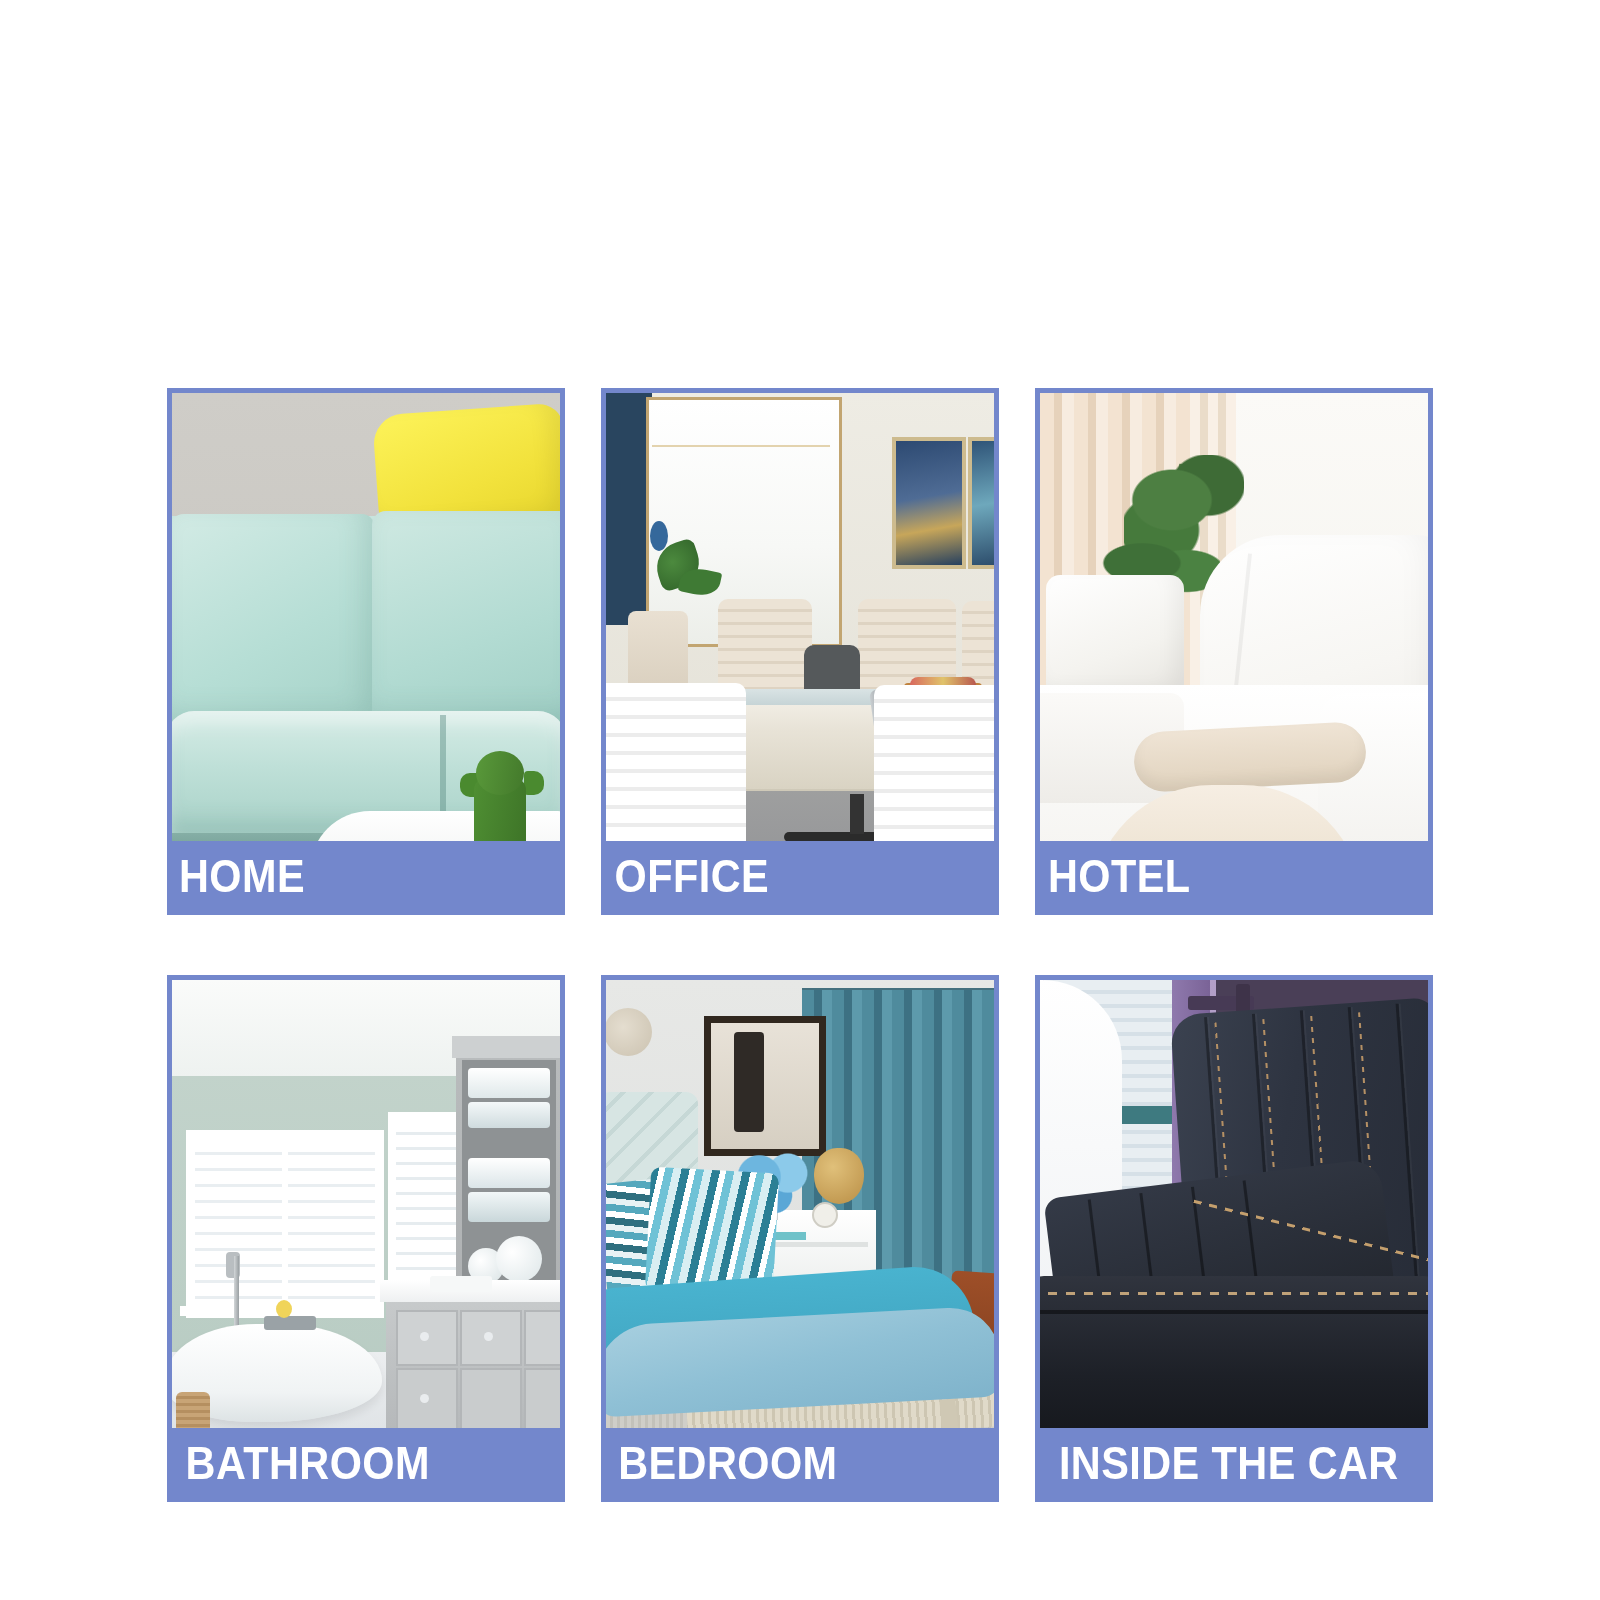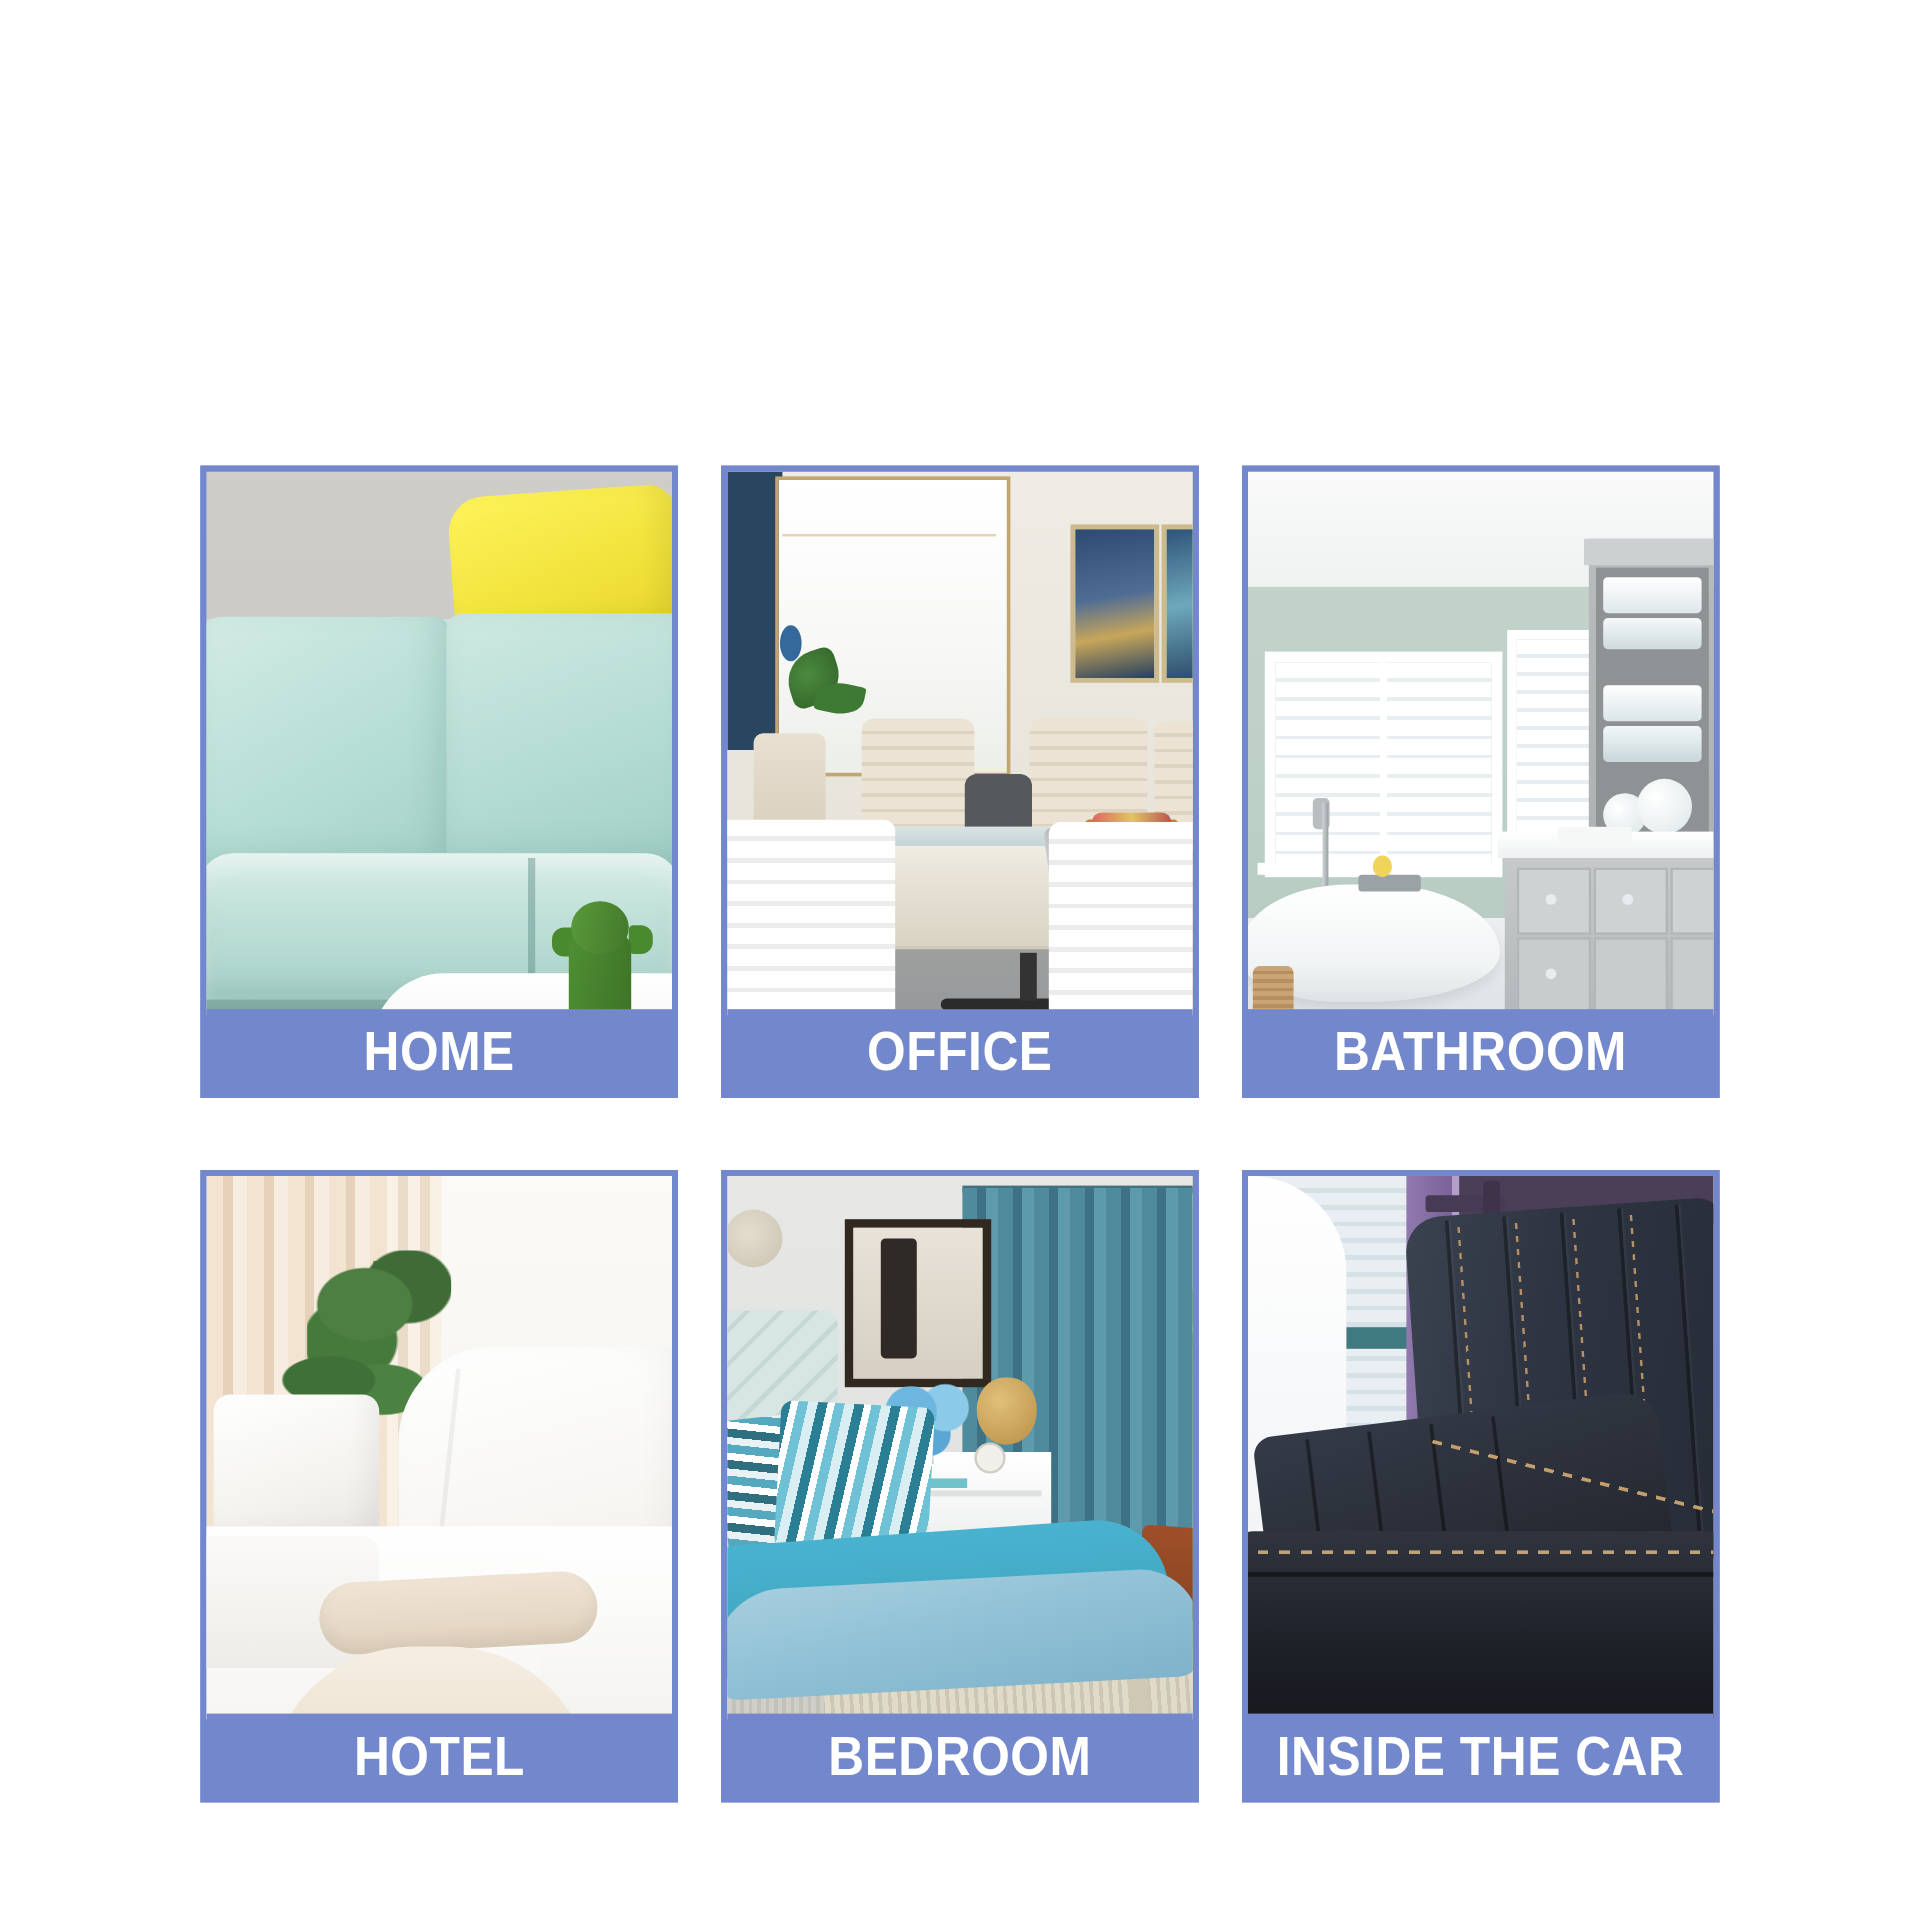--- a/index.html
+++ b/index.html
@@ -86,21 +86,20 @@
     overflow: hidden;
     background: #dcdcdc;
   }
   .label {
     position: absolute;
     left: 0; right: 0; bottom: 0;
     height: 69px;
     background: #7387cc;
     display: flex;
     align-items: center;
-    justify-content: center;
   }
   .label span {
     color: #ffffff;
     font-family: "Liberation Sans Narrow", "Liberation Sans", sans-serif;
     font-weight: 700;
     font-size: 46px;
     line-height: 1;
     letter-spacing: 0.5px;
     transform: scaleX(0.9);
     transform-origin: center center;
@@ -512,20 +511,44 @@
           <div class="sh off-base"></div>
           <div class="sh off-post"></div>
           <div class="sh off-chrome-l"></div>
           <div class="sh off-chrome-r"></div>
           <div class="sh off-fg-chair-l"></div>
           <div class="sh off-fg-chair-r"></div>
         </div>
       </div>
       <div class="label">
         <span>OFFICE</span>
+      </div>
+    </div>
+
+    <div class="card">
+      <div class="photo">
+        <div class="scene">
+          <div class="sh hot-wall"></div>
+          <div class="sh hot-curtain"></div>
+          <div class="sh hot-curtain-2"></div>
+          <div class="sh hot-stem"></div>
+          <div class="sh hot-plant-a"></div>
+          <div class="sh hot-plant-b"></div>
+          <div class="sh hot-headboard"></div>
+          <div class="sh hot-hb-seam"></div>
+          <div class="sh hot-pillow"></div>
+          <div class="sh hot-bed"></div>
+          <div class="sh hot-right-white"></div>
+          <div class="sh hot-bed-fold"></div>
+          <div class="sh hot-bolster"></div>
+          <div class="sh hot-round"></div>
+        </div>
+      </div>
+      <div class="label">
+        <span>HOTEL</span>
       </div>
     </div>
 
     <div class="card">
       <div class="photo">
         <div class="scene">
           <div class="sh bath-wall"></div>
           <div class="sh bath-ceiling"></div>
           <div class="sh bath-floor"></div>
           <div class="sh bath-win-1">
@@ -564,44 +587,20 @@
         </div>
       </div>
       <div class="label">
         <span>BATHROOM</span>
       </div>
     </div>
 
     <div class="card">
       <div class="photo">
         <div class="scene">
-          <div class="sh hot-wall"></div>
-          <div class="sh hot-curtain"></div>
-          <div class="sh hot-curtain-2"></div>
-          <div class="sh hot-stem"></div>
-          <div class="sh hot-plant-a"></div>
-          <div class="sh hot-plant-b"></div>
-          <div class="sh hot-headboard"></div>
-          <div class="sh hot-hb-seam"></div>
-          <div class="sh hot-pillow"></div>
-          <div class="sh hot-bed"></div>
-          <div class="sh hot-right-white"></div>
-          <div class="sh hot-bed-fold"></div>
-          <div class="sh hot-bolster"></div>
-          <div class="sh hot-round"></div>
-        </div>
-      </div>
-      <div class="label">
-        <span>HOTEL</span>
-      </div>
-    </div>
-
-    <div class="card">
-      <div class="photo">
-        <div class="scene">
           <div class="sh bed-wall"></div>
           <div class="sh bed-window"></div>
           <div class="sh bed-palm"></div>
           <div class="sh bed-win-mull-v"></div>
           <div class="sh bed-win-mull-h"></div>
           <div class="sh bed-rod"></div>
           <div class="sh bed-curtain-l"></div>
           <div class="sh bed-curtain-r"></div>
           <div class="sh bed-disc"></div>
           <div class="sh bed-mirror"></div>

